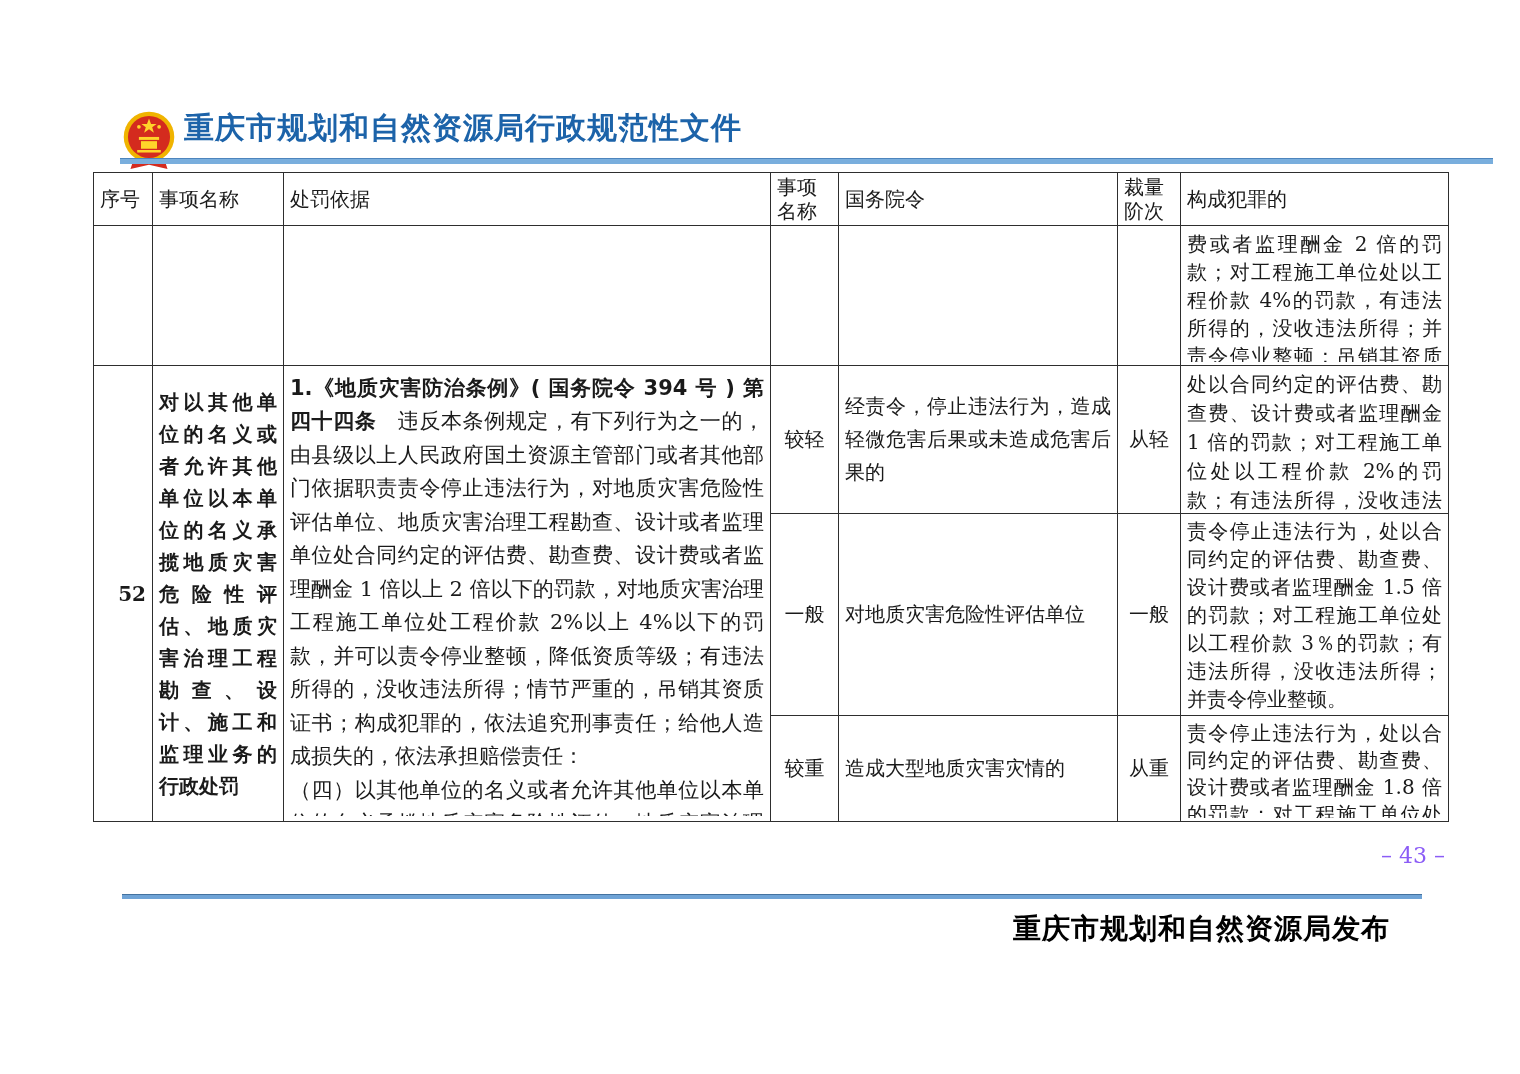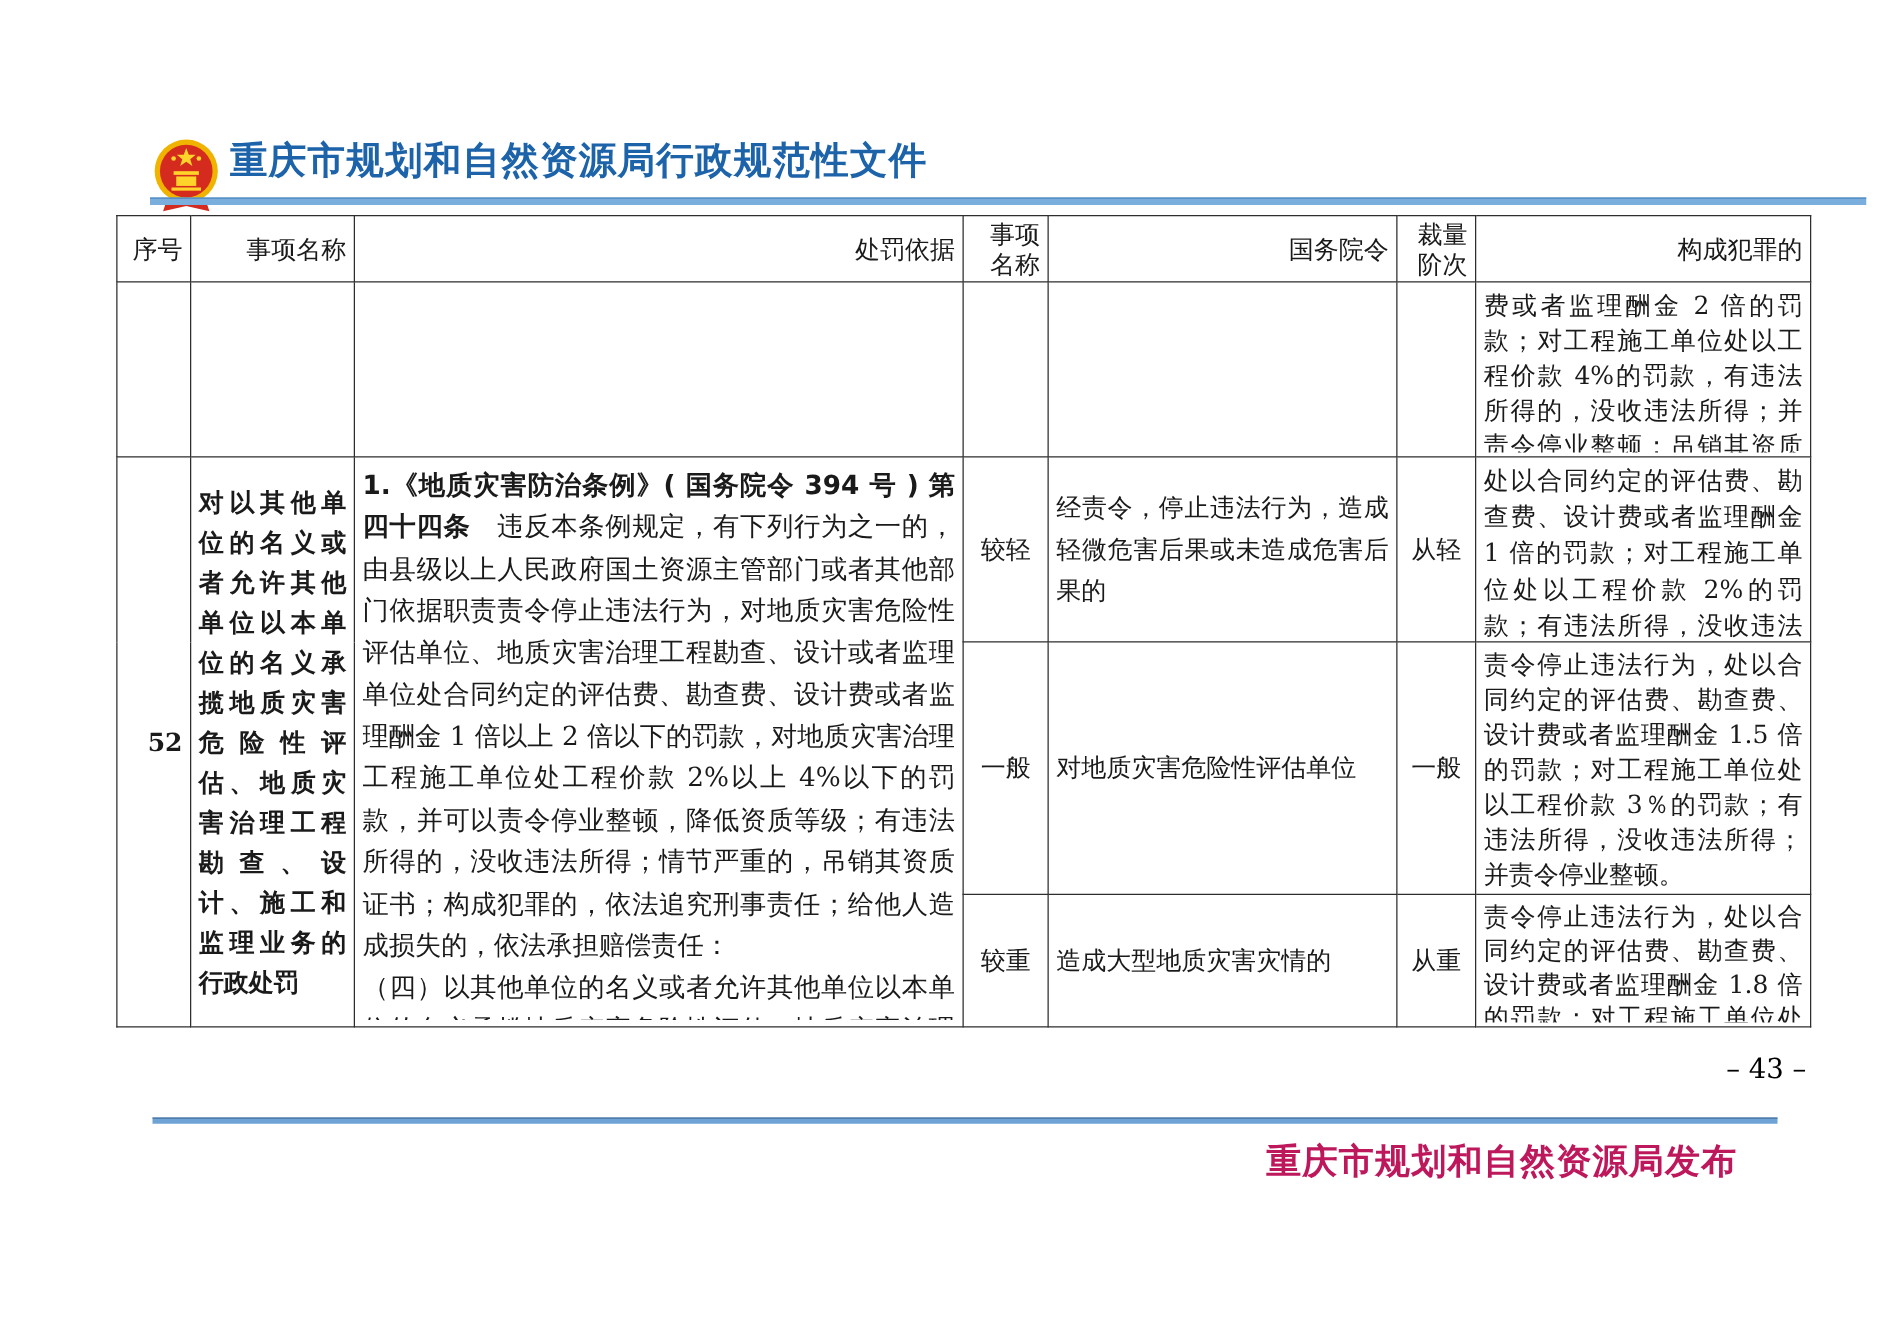--- a/index.html
+++ b/index.html
@@ -24,21 +24,21 @@
   table.reg{
     position:absolute;left:93px;top:172px;width:1355px;
     border-collapse:collapse;table-layout:fixed;
   }
   table.reg th,table.reg td{
     border:1.6px solid #2e2e2e;box-sizing:border-box;
     font-size:20px;vertical-align:middle;padding:2px 6px;
   }
   table.reg th{
     font-family:"DejaVu Sans","Liberation Sans",sans-serif;
-    font-weight:normal;text-align:right;font-size:20px;line-height:24px;
+    font-weight:normal;text-align:left;font-size:20px;line-height:24px;
   }
   th.th-narrow{padding:0 10px;}
   td.c-seq{text-align:right;font-size:21px;font-weight:bold;}
   td.c-item{
     font-size:21px;line-height:32px;text-align:justify;
     padding:6px 9px;vertical-align:middle;font-weight:bold;
   }
   td.c-basis{vertical-align:top;padding:6px 10px 0 10px;}
   .basis-flow{
     font-size:21px;line-height:33.5px;text-align:justify;
@@ -55,29 +55,29 @@
   .std-flow{
     font-size:20px;line-height:28px;text-align:justify;overflow:hidden;
   }
   tr.r-carry .std-flow{max-height:132px;}
   tr.r-sub1 .std-flow{max-height:140px;line-height:29px;}
   tr.r-sub2 .std-flow{max-height:196px;}
   tr.r-sub3 .std-flow{max-height:98px;line-height:27px;}
   
   .page-number{
     position:absolute;left:1330px;top:843px;width:115px;text-align:right;
-    font-size:22px;color:#000000;font-family:"DejaVu Serif","Liberation Serif",serif;
+    font-size:22px;color:#8b5cf6;font-family:"DejaVu Serif","Liberation Serif",serif;
   }
   .footer-rule{
     position:absolute;left:122px;top:894px;width:1300px;height:4px;
     background:#6fa3d6;border-top:1px solid #44729f;
   }
   .footer-text{
     position:absolute;left:700px;top:910px;width:690px;text-align:right;
-    font-size:28px;font-weight:bold;color:#be185d;letter-spacing:1px;
+    font-size:28px;font-weight:bold;color:#000000;letter-spacing:1px;
     font-family:"DejaVu Serif","Liberation Serif",serif;
   }
 </style>
 </head>
 <body>
 
 <div class="doc-header">
   <svg class="emblem" viewBox="0 0 64 76" aria-hidden="true">
     <circle cx="32" cy="32" r="30" fill="#f0b400"></circle>
     <circle cx="32" cy="32" r="25" fill="#d42b1e"></circle>

